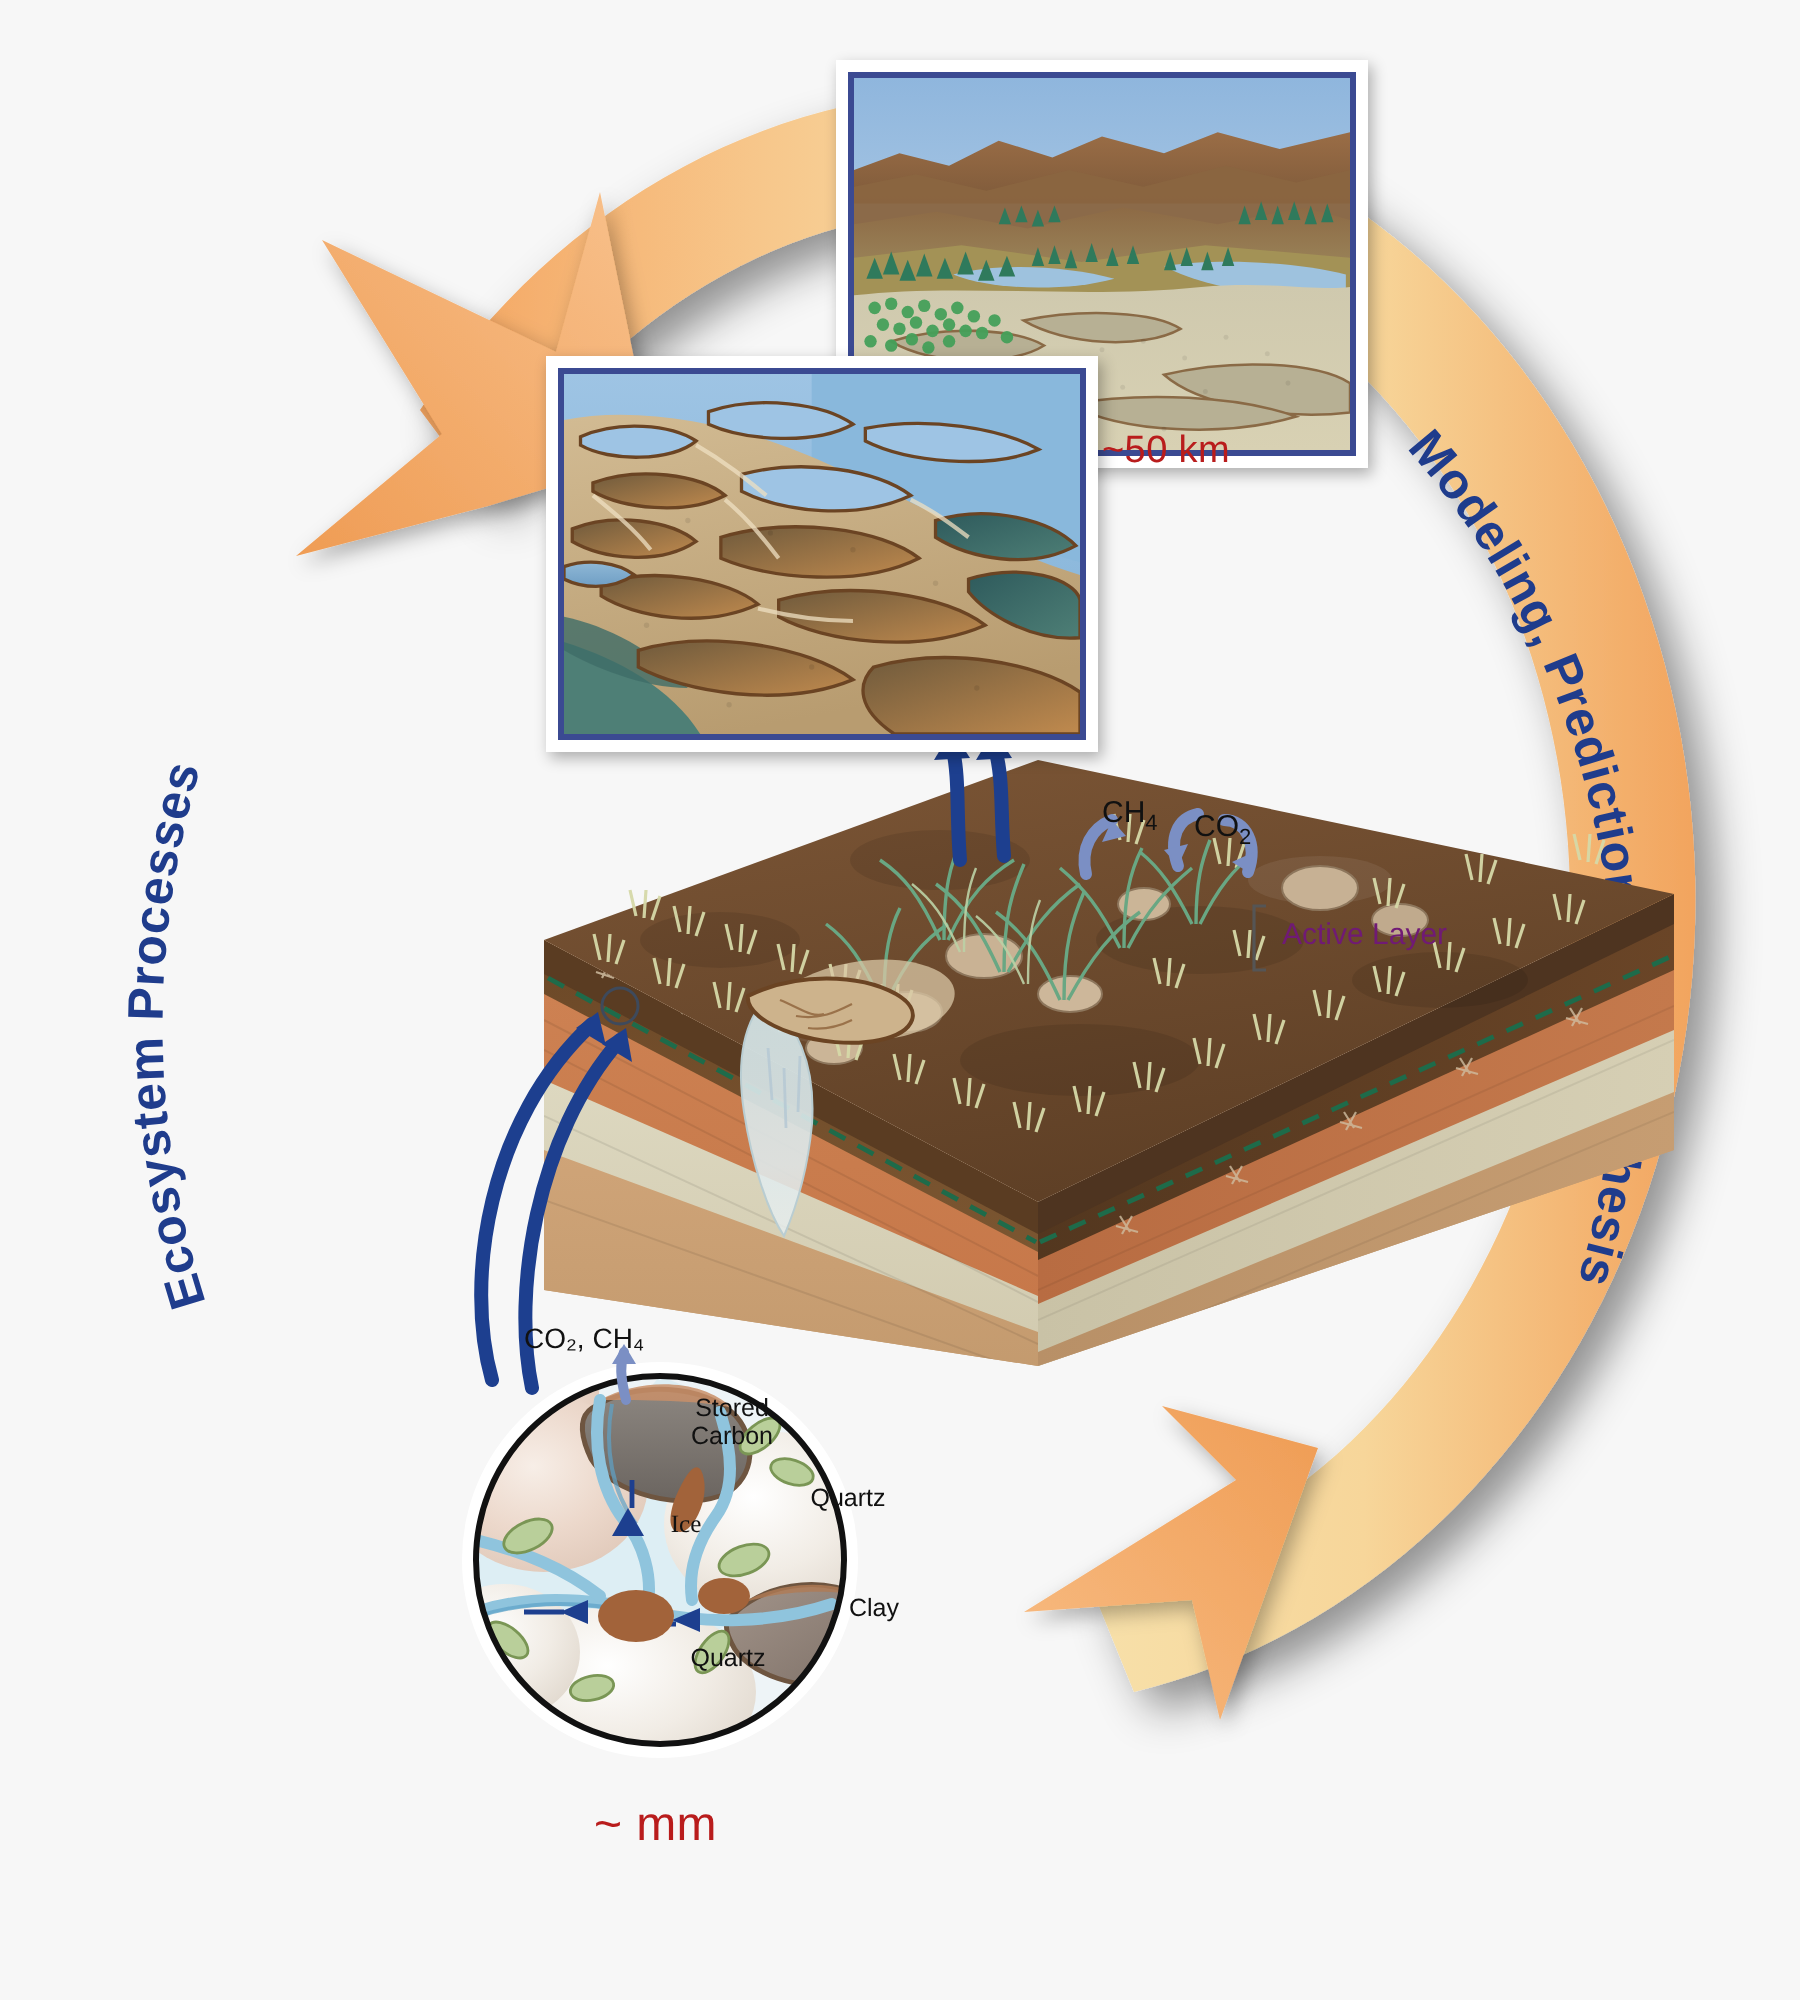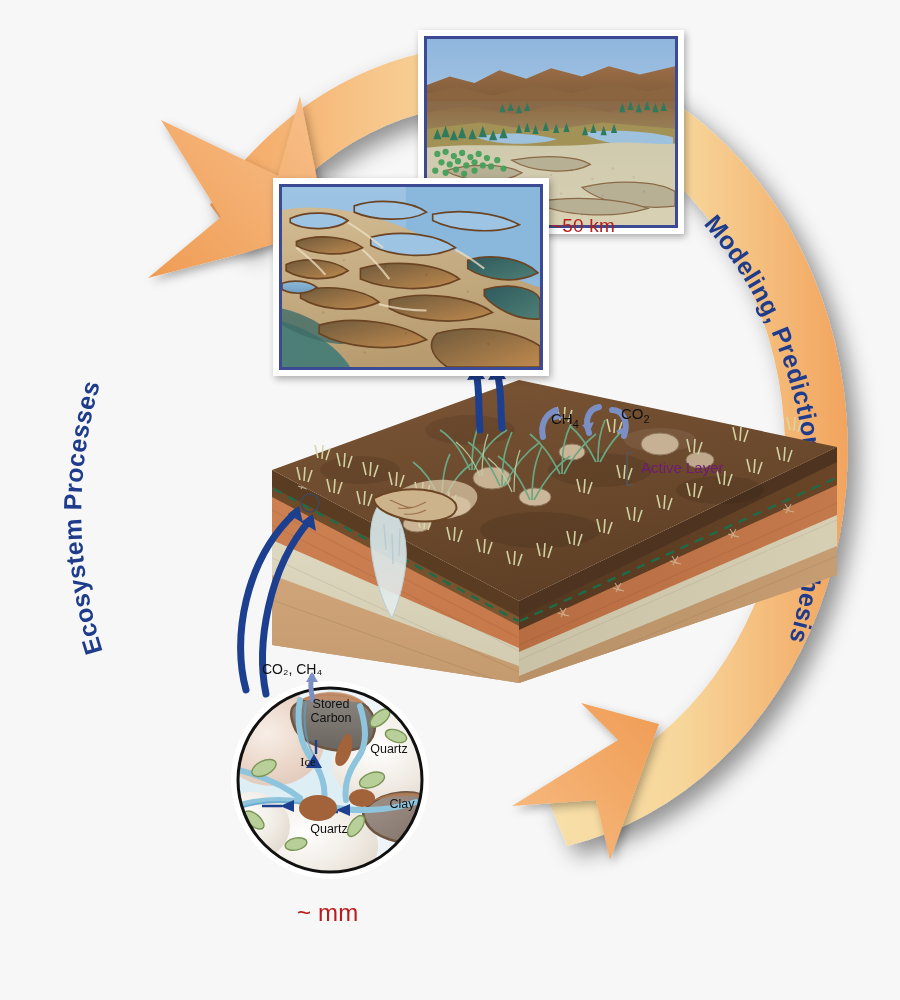--- a/index.html
+++ b/index.html
@@ -39,33 +39,34 @@
   #label-50km{left:551px;top:215px;}
   #label-mm{left:297px;top:899px;font-size:24px;}
 
   .gas-label{
     position:absolute;
     font-size:15px;
     color:#111;
     white-space:nowrap;
   }
   .gas-label sub{font-size:11px;}
-  #label-ch4{left:551px;top:410px;}
-  #label-co2{left:621px;top:405px;}
+  #label-ch4{left:551px;top:398px;}
+  #label-co2{left:597px;top:405px;}
   #label-co2ch4{left:262px;top:661px;font-size:14px;}
   #label-active{left:641px;top:459px;font-size:15px;color:#701a75;}
 
   .pore-label{
     position:absolute;
     font-size:12.5px;
     color:#111;
     text-align:center;
     line-height:1.08;
     white-space:pre-line;
     pointer-events:none;
+    margin-left:35px;
   }
   #pl-stored{left:301px;top:698px;width:60px;}
   #pl-quartz1{left:363px;top:743px;width:52px;}
   #pl-ice{left:295px;top:756px;width:26px;font-family:Liberation Serif, serif;}
   #pl-clay{left:384px;top:798px;width:36px;text-align:center;}
   #pl-quartz2{left:303px;top:823px;width:52px;}
 
   .arc-text{
     position:absolute;left:0;top:0;width:900px;height:1000px;
     pointer-events:none;

